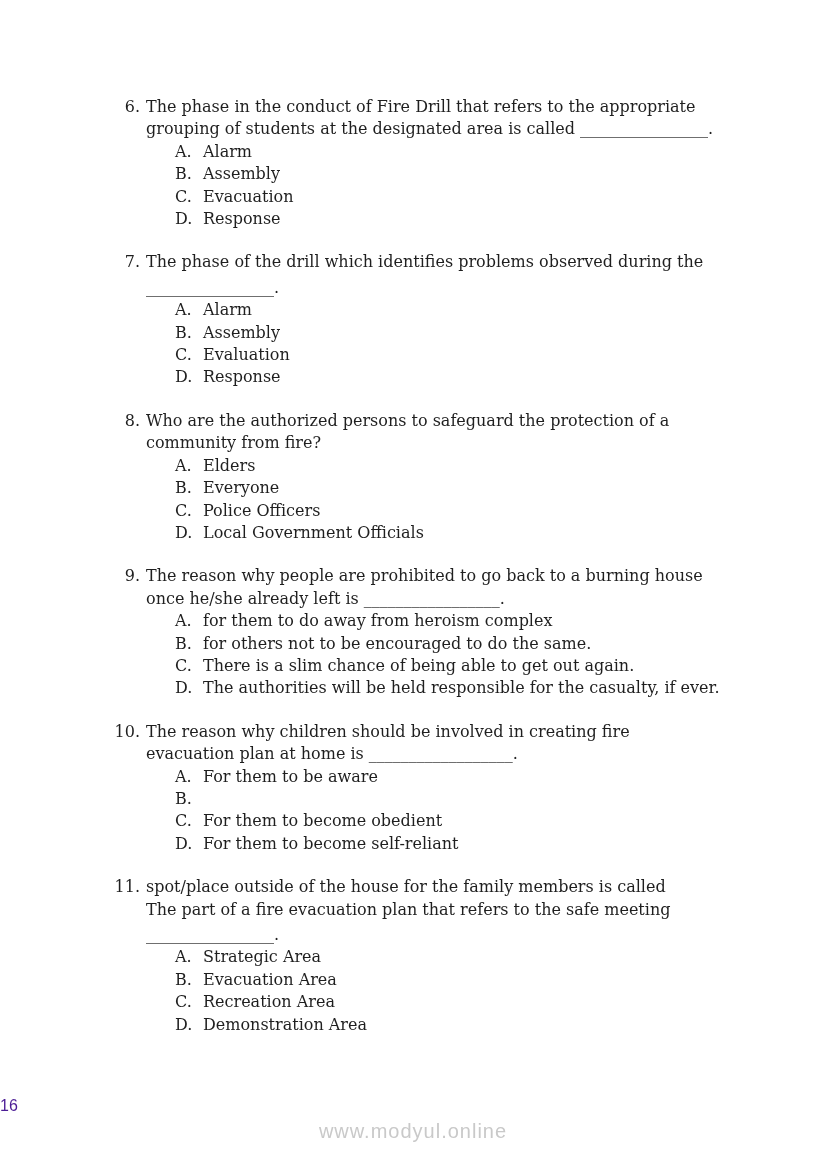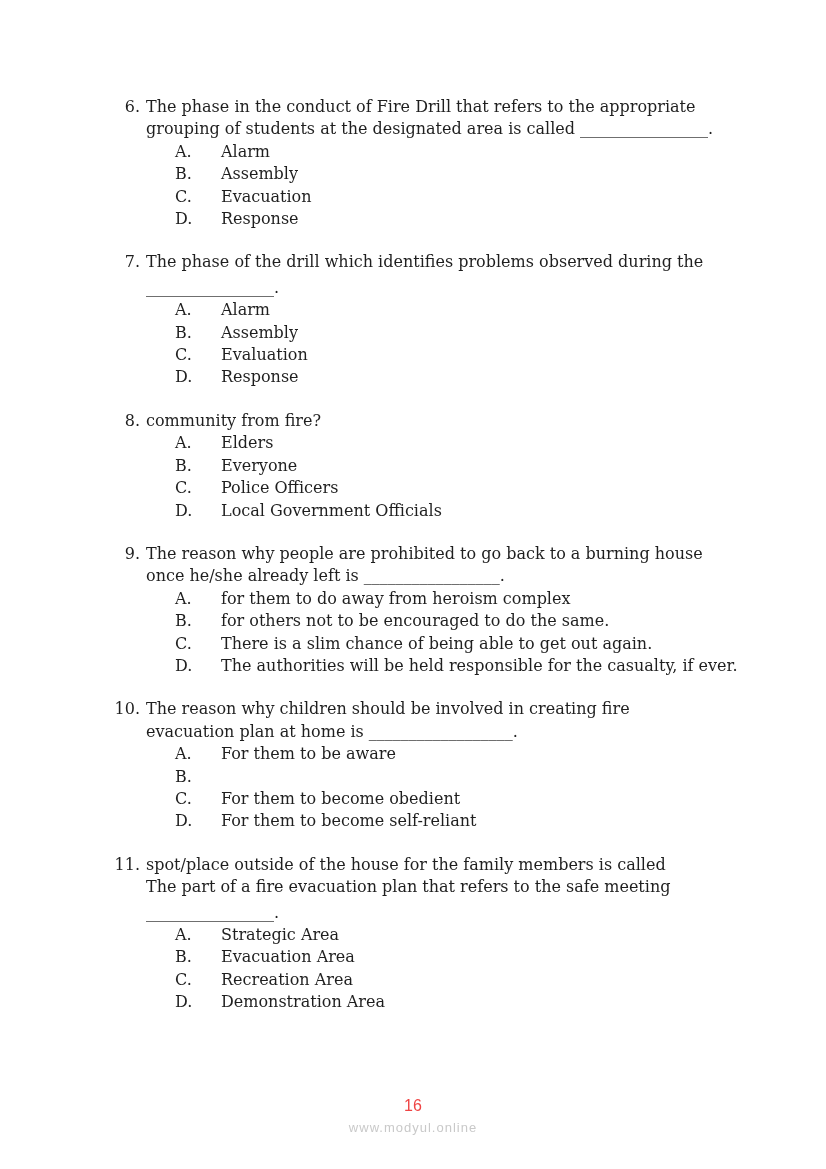--- a/index.html
+++ b/index.html
@@ -38,39 +38,38 @@
   }
   .q-body { min-width: 0; }
   .q-line { white-space: pre; }
   .blank-line { margin-top: 3px; }
   .options { margin-left: 29px; }
   .option { display: flex; }
   .opt-label {
     flex: 0 0 28px;
     white-space: pre;
   }
-  .opt-text { white-space: pre; margin-left: 18px; }
+  .opt-text { white-space: pre; }
   .footer-page-number {
     position: absolute;
     top: 1097px;
     left: 0;
     width: 100%;
-    text-align: center;
     font-family: "Liberation Sans", sans-serif;
     font-size: 16px;
-    color: #ef4444;
+    color: #4c1d95;
   }
   .footer-watermark {
     position: absolute;
     top: 1120px;
     left: 0;
     width: 100%;
     text-align: center;
     font-family: "Liberation Sans", sans-serif;
-    font-size: 13px;
+    font-size: 20px;
     letter-spacing: 1px;
     color: #c9c9c9;
   }
 </style>
 </head>
 <body>
 
 <div class="page">
   <div class="content">
 
@@ -122,20 +121,21 @@
             <span class="opt-label">D.</span>
             <span class="opt-text">Response</span>
           </div>
         </div>
       </div>
     </section>
 
     <section class="question">
       <span class="q-num">8.</span>
       <div class="q-body">
+        <div class="q-line">Who are the authorized persons to safeguard the protection of a</div>
         <div class="q-line">community from fire?</div>
         <div class="options">
           <div class="option">
             <span class="opt-label">A.</span>
             <span class="opt-text">Elders</span>
           </div>
           <div class="option">
             <span class="opt-label">B.</span>
             <span class="opt-text">Everyone</span>
           </div>

